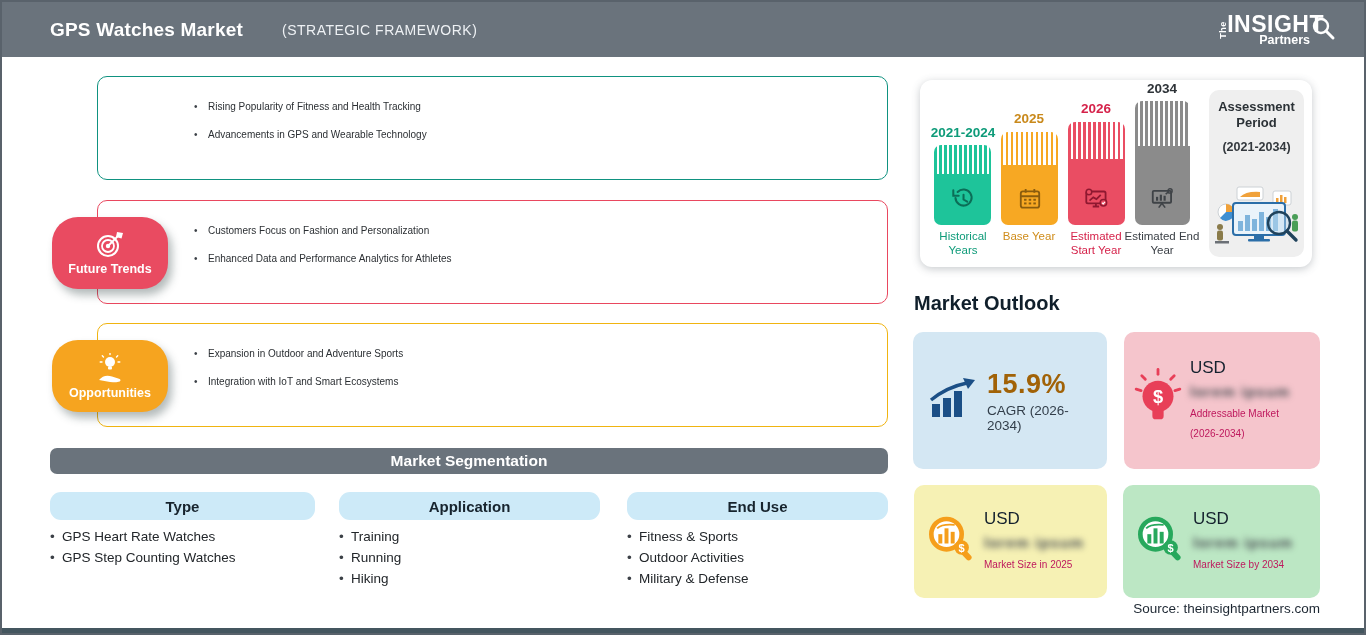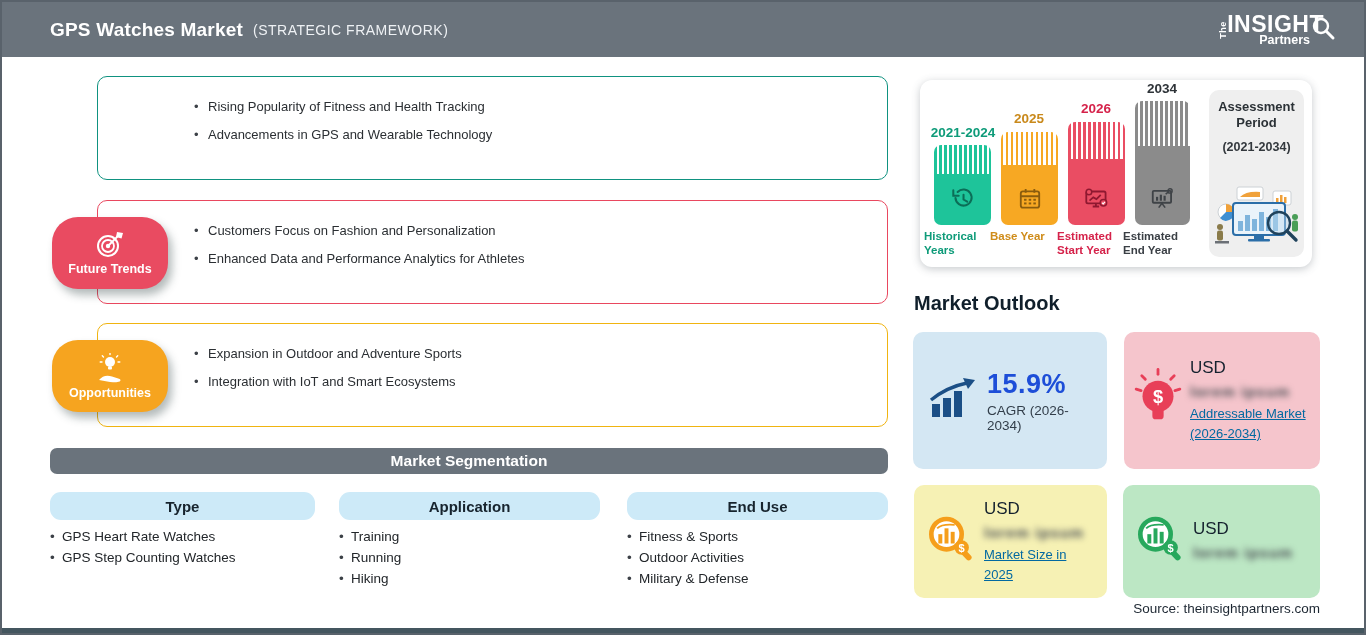--- a/index.html
+++ b/index.html
@@ -4,36 +4,36 @@
 <style>
   * { box-sizing: border-box; }
   html,body { margin:0; padding:0; background:#e9e9e9; }
   .page {
     position:relative; width:1366px; height:635px; background:#ffffff;
     border:2px solid #59626b; overflow:hidden;
     font-family:"Liberation Sans", sans-serif; color:#23282d;
   }
   
   .hdr { position:absolute; top:0; left:0; right:0; height:55px; background:#6a737c;
-         display:flex; align-items:center; padding:0 26px 0 48px; }
+         display:flex; align-items:center; padding:0 26px 0 48px;gap:29px; }
   .hdr-title { color:#fff; font-size:19px; font-weight:700; letter-spacing:.2px; }
   .hdr-sub   { color:#eef1f4; font-size:14px; font-weight:500; margin-left:10px; letter-spacing:.5px; }
   .logo { margin-left:auto; display:flex; align-items:center; position:relative; padding-right:14px; }
   .logo-the { color:#fff; font-size:9px; font-weight:700; transform:rotate(-90deg); letter-spacing:.5px; margin-right:-4px; }
   .logo-main { display:flex; flex-direction:column; align-items:flex-end; line-height:1; }
   .logo-insight { color:#fff; font-size:23px; font-weight:800; letter-spacing:.5px; }
   .logo-partners { color:#fff; font-size:12.5px; font-weight:700; margin-top:-2px; margin-right:14px; }
   .logo-lens { position:absolute; right:2px; top:4px; }
   
   .dbox { position:absolute; left:95px; width:791px; height:104px; background:#fff; border-radius:10px; }
   .dbox-0 { top:74px;  border:1.6px solid #0f9280; }
   .dbox-1 { top:198px; border:1.6px solid #e9485f; }
   .dbox-2 { top:321px; border:1.6px solid #f0b411; }
   .blts { margin:0; padding:16px 0 0 96px; list-style:none; }
-  .blts li { font-size:13px; color:#2b2f33; line-height:28px; position:relative; padding-left:14px; }
+  .blts li { font-size:10px; color:#2b2f33; line-height:28px; position:relative; padding-left:14px; }
   .blts li::before { content:"•"; position:absolute; left:0; top:0; color:#3c4147; }
   .badge { position:absolute; left:50px; width:116px; height:72px; border-radius:26px;
            display:flex; flex-direction:column; align-items:center; justify-content:center; gap:2px;
            box-shadow:4px 6px 9px rgba(40,60,60,.35); }
   .badge-0 { top:91px;  background:#22c194; }
   .badge-1 { top:215px; background:#e94b61; }
   .badge-2 { top:338px; background:#f6a41f; }
   .blbl { color:#fff; font-size:12.5px; font-weight:700; }
   .bicon { display:flex; }
   
@@ -60,45 +60,45 @@
   .s-1 { background:repeating-linear-gradient(90deg,#f7a823 0 2.5px,#fff 2.5px 5px); }
   .s-2 { background:repeating-linear-gradient(90deg,#ea4d63 0 2.5px,#fff 2.5px 5px); }
   .s-3 { background:repeating-linear-gradient(90deg,#8b8b8b 0 2.5px,#fff 2.5px 5px); }
   .solid { flex:1; display:flex; align-items:flex-end; justify-content:center; padding-bottom:9px; }
   .so-0 { background:#1ec49a; } .so-1 { background:#f7a823; } .so-2 { background:#ea4d63; } .so-3 { background:#8b8b8b; }
   .tyear { position:absolute; width:84px; text-align:center; font-weight:700; font-size:13.5px; }
   .ty-0 { left:1px;   top:45px; color:#0e9b79; }
   .ty-1 { left:67px;  top:31px; color:#c9891b; }
   .ty-2 { left:134px; top:21px; color:#d5224a; }
   .ty-3 { left:200px; top:1px;  color:#2e3338; }
-  .tlab { position:absolute; top:150px; width:78px; text-align:left; font-weight:700; font-size:11.5px; line-height:13.5px; }
+  .tlab { position:absolute; top:150px; width:78px; text-align:center; font-weight:400; font-size:11.5px; line-height:13.5px; }
   .tl-0 { left:4px;   color:#0e9b79; }
   .tl-1 { left:70px;  color:#cf8c1a; }
   .tl-2 { left:137px; color:#d5224a; }
   .tl-3 { left:203px; color:#3a3f45; }
   .assess { position:absolute; left:289px; top:10px; width:95px; height:167px; background:#efefef;
             border-radius:10px; text-align:center; padding-top:9px; }
   .a1 { font-weight:700; font-size:13px; color:#2b3136; line-height:16px; }
   .a2 { font-size:12.5px; font-weight:600; color:#33383d; margin-top:9px; }
   .a-ill { position:absolute; bottom:6px; left:50%; transform:translateX(-50%); }
   
   .mo-h { position:absolute; left:912px; top:290px; font-size:20px; font-weight:700; color:#101f2b; }
   .card { position:absolute; border-radius:10px; }
   .card-blue { left:911px; top:330px; width:194px; height:137px; background:#d4e7f3;
                display:flex; align-items:center; padding:0 12px 0 16px; gap:10px; }
-  .cagr-val { font-size:27px; font-weight:800; color:#1d4ed8; letter-spacing:.5px; }
+  .cagr-val { font-size:27px; font-weight:800; color:#a16207; letter-spacing:.5px; }
   .cagr-lbl { font-size:13.5px; color:#323e4a; margin-top:3px; }
   .vcard { display:flex; align-items:center; padding:0 10px 0 8px; gap:6px; }
   .card-pink   { left:1122px; top:330px; width:196px; height:137px; background:#f5c5cc; }
   .card-yellow { left:912px;  top:483px; width:193px; height:113px; background:#f6f1b4; }
   .card-green  { left:1121px; top:483px; width:197px; height:113px; background:#bce7c4; }
   .vtxt { display:flex; flex-direction:column; }
   .usd { font-size:17px; font-weight:400; color:#14212e; }
   .blurred { filter:blur(3px); font-size:15px; font-weight:700; color:#4a4f54; letter-spacing:1px; margin:5px 0 4px; white-space:nowrap; }
-  .vlbl { font-size:13px; color:#0369a1; line-height:20px; max-width:118px;text-decoration:underline; }
+  .vlbl { font-size:10px; color:#be185d; line-height:20px; max-width:118px; }
   .src { position:absolute; top:599px; left:918px; width:400px; text-align:right; font-size:13.5px; color:#1d2732; }
   .bbar { position:absolute; left:0; right:0; bottom:0; height:5px; background:#44565f; }
 </style>
 </head>
 <body>
 
 <div class="page">
 
   <div class="hdr">
     <span class="hdr-title">GPS Watches Market</span>
@@ -377,18 +377,19 @@
         </g>
         <path d="M13 14 q4 -4 15 -3" stroke="#27a85c" stroke-width="1.6" fill="none"></path>
         <line x1="30.5" y1="29" x2="40" y2="39" stroke="#27a85c" stroke-width="5" stroke-linecap="round"></line>
         <circle cx="34" cy="30.5" r="6.2" fill="#27a85c"></circle>
         <text x="34" y="34.5" text-anchor="middle" font-family="Liberation Sans, sans-serif" font-size="9.5" font-weight="bold" fill="#fff">$</text>
       </svg>
     </span>
     <div class="vtxt">
       <span class="usd">USD</span>
       <span class="blurred">lorem ipsum</span>
+      <span class="vlbl">Market Size by 2034</span>
     </div>
   </div>
 
   <div class="src">Source: theinsightpartners.com</div>
   <div class="bbar"></div>
 </div>
 
 </body></html>

